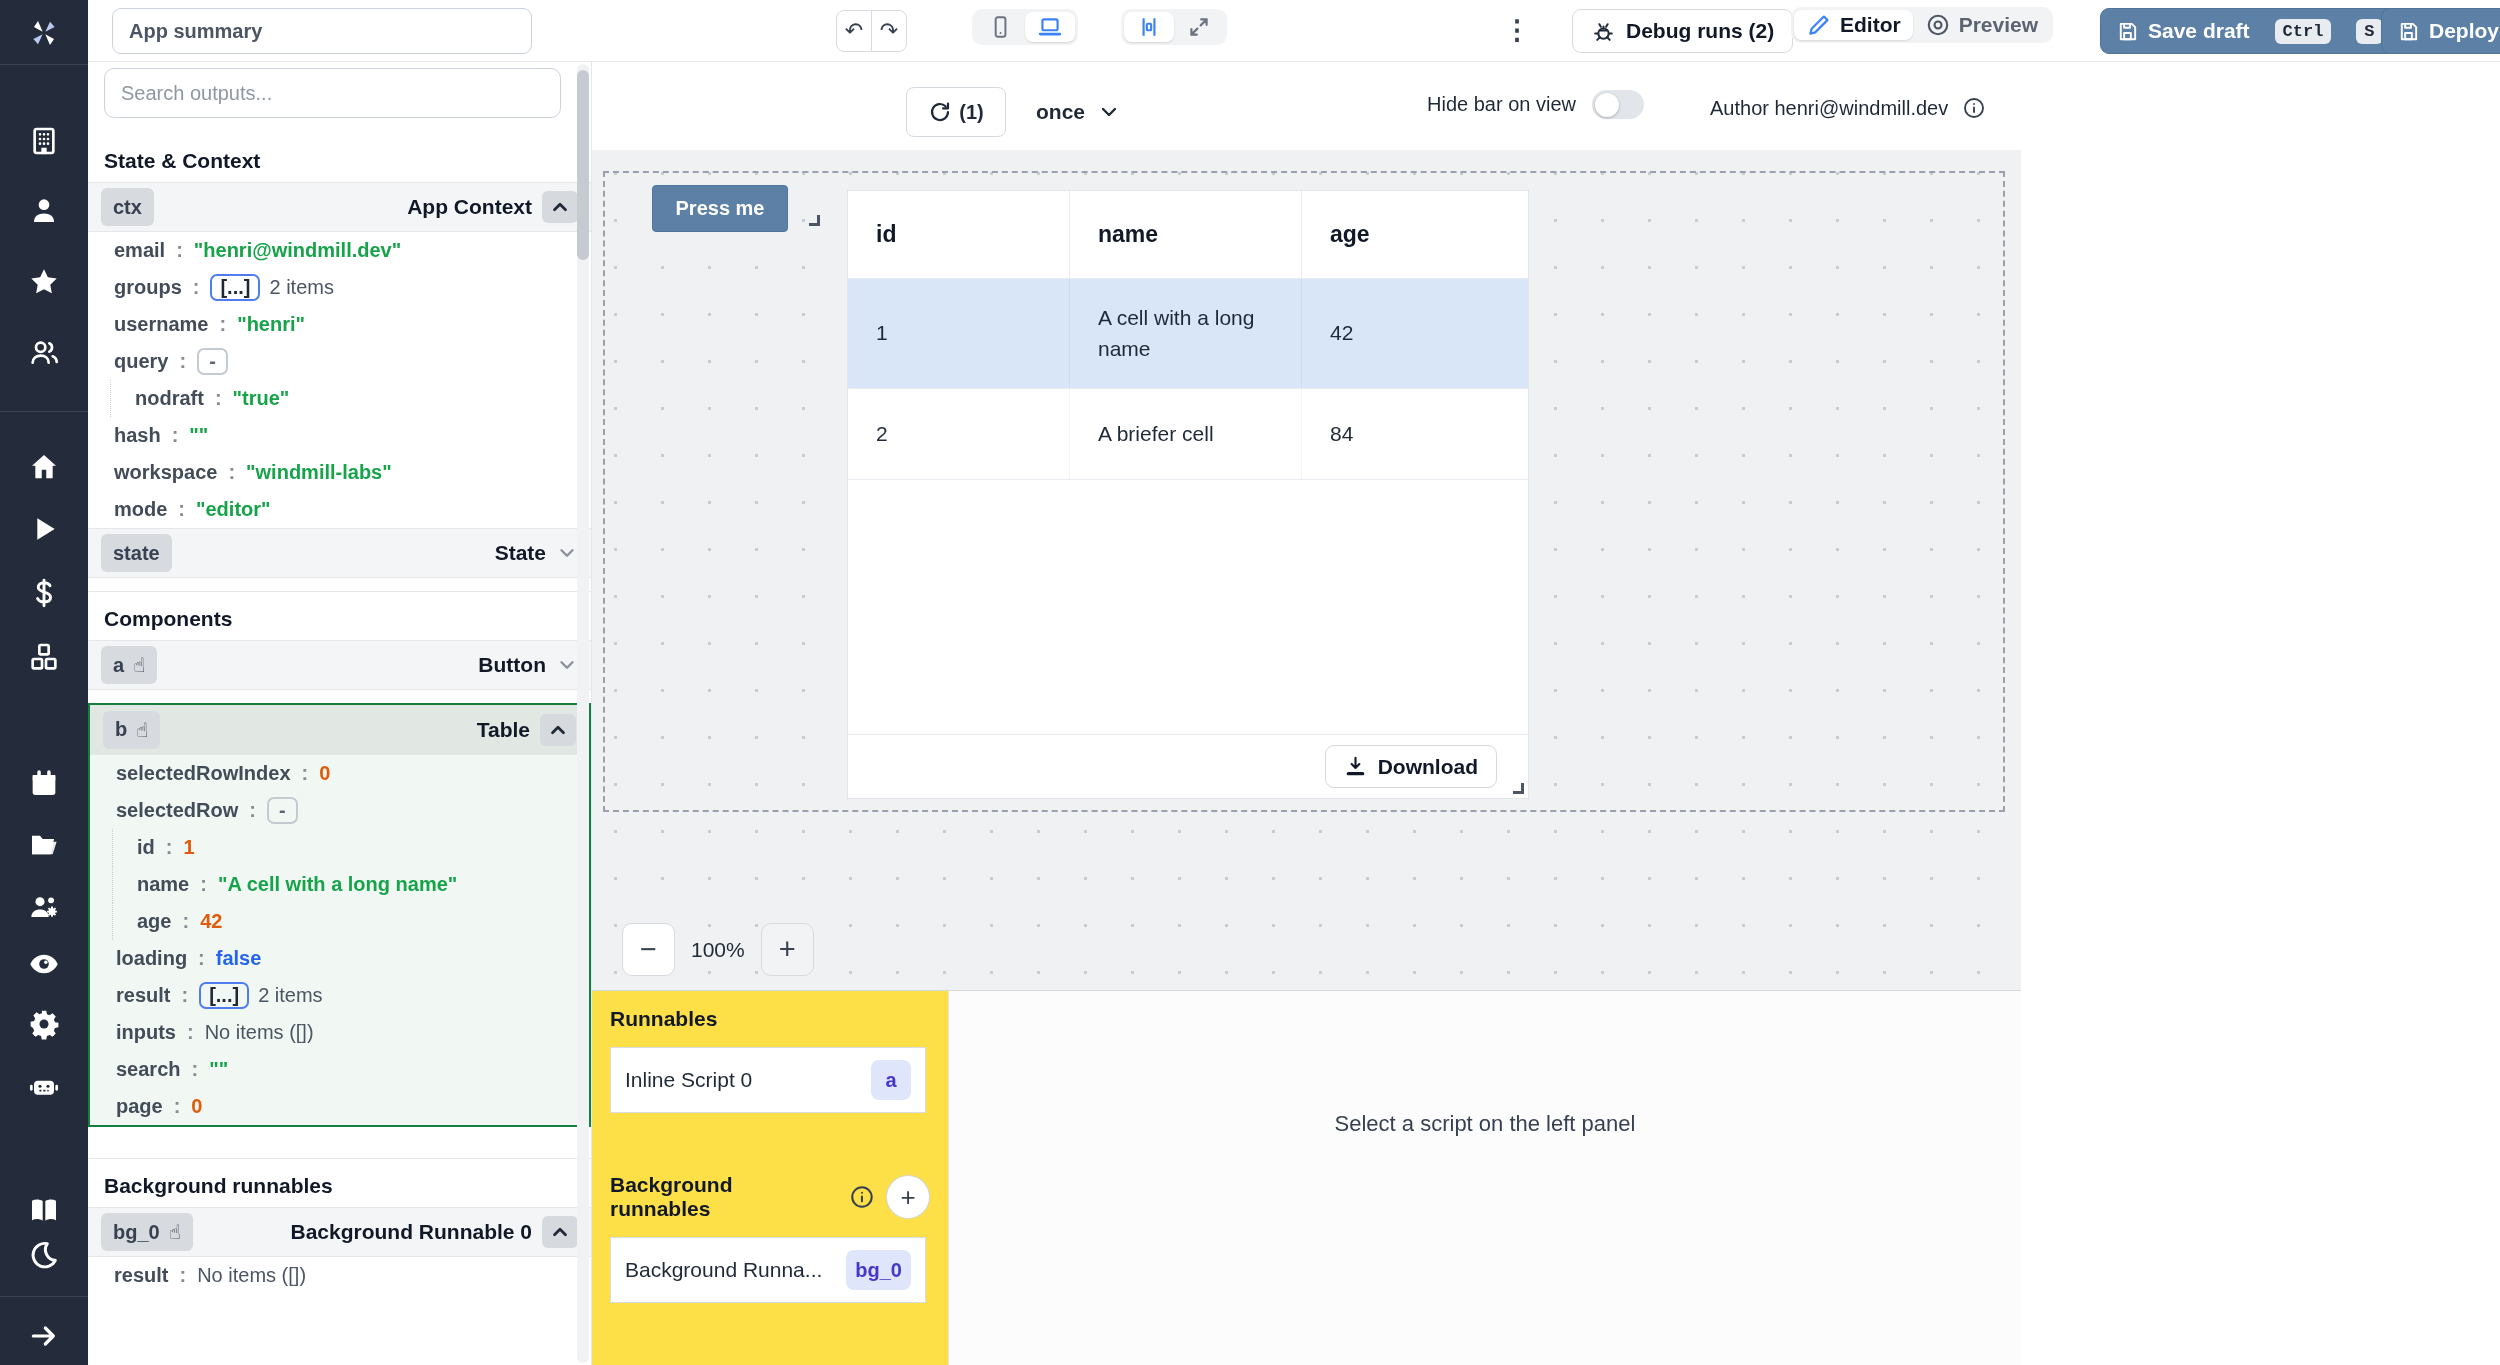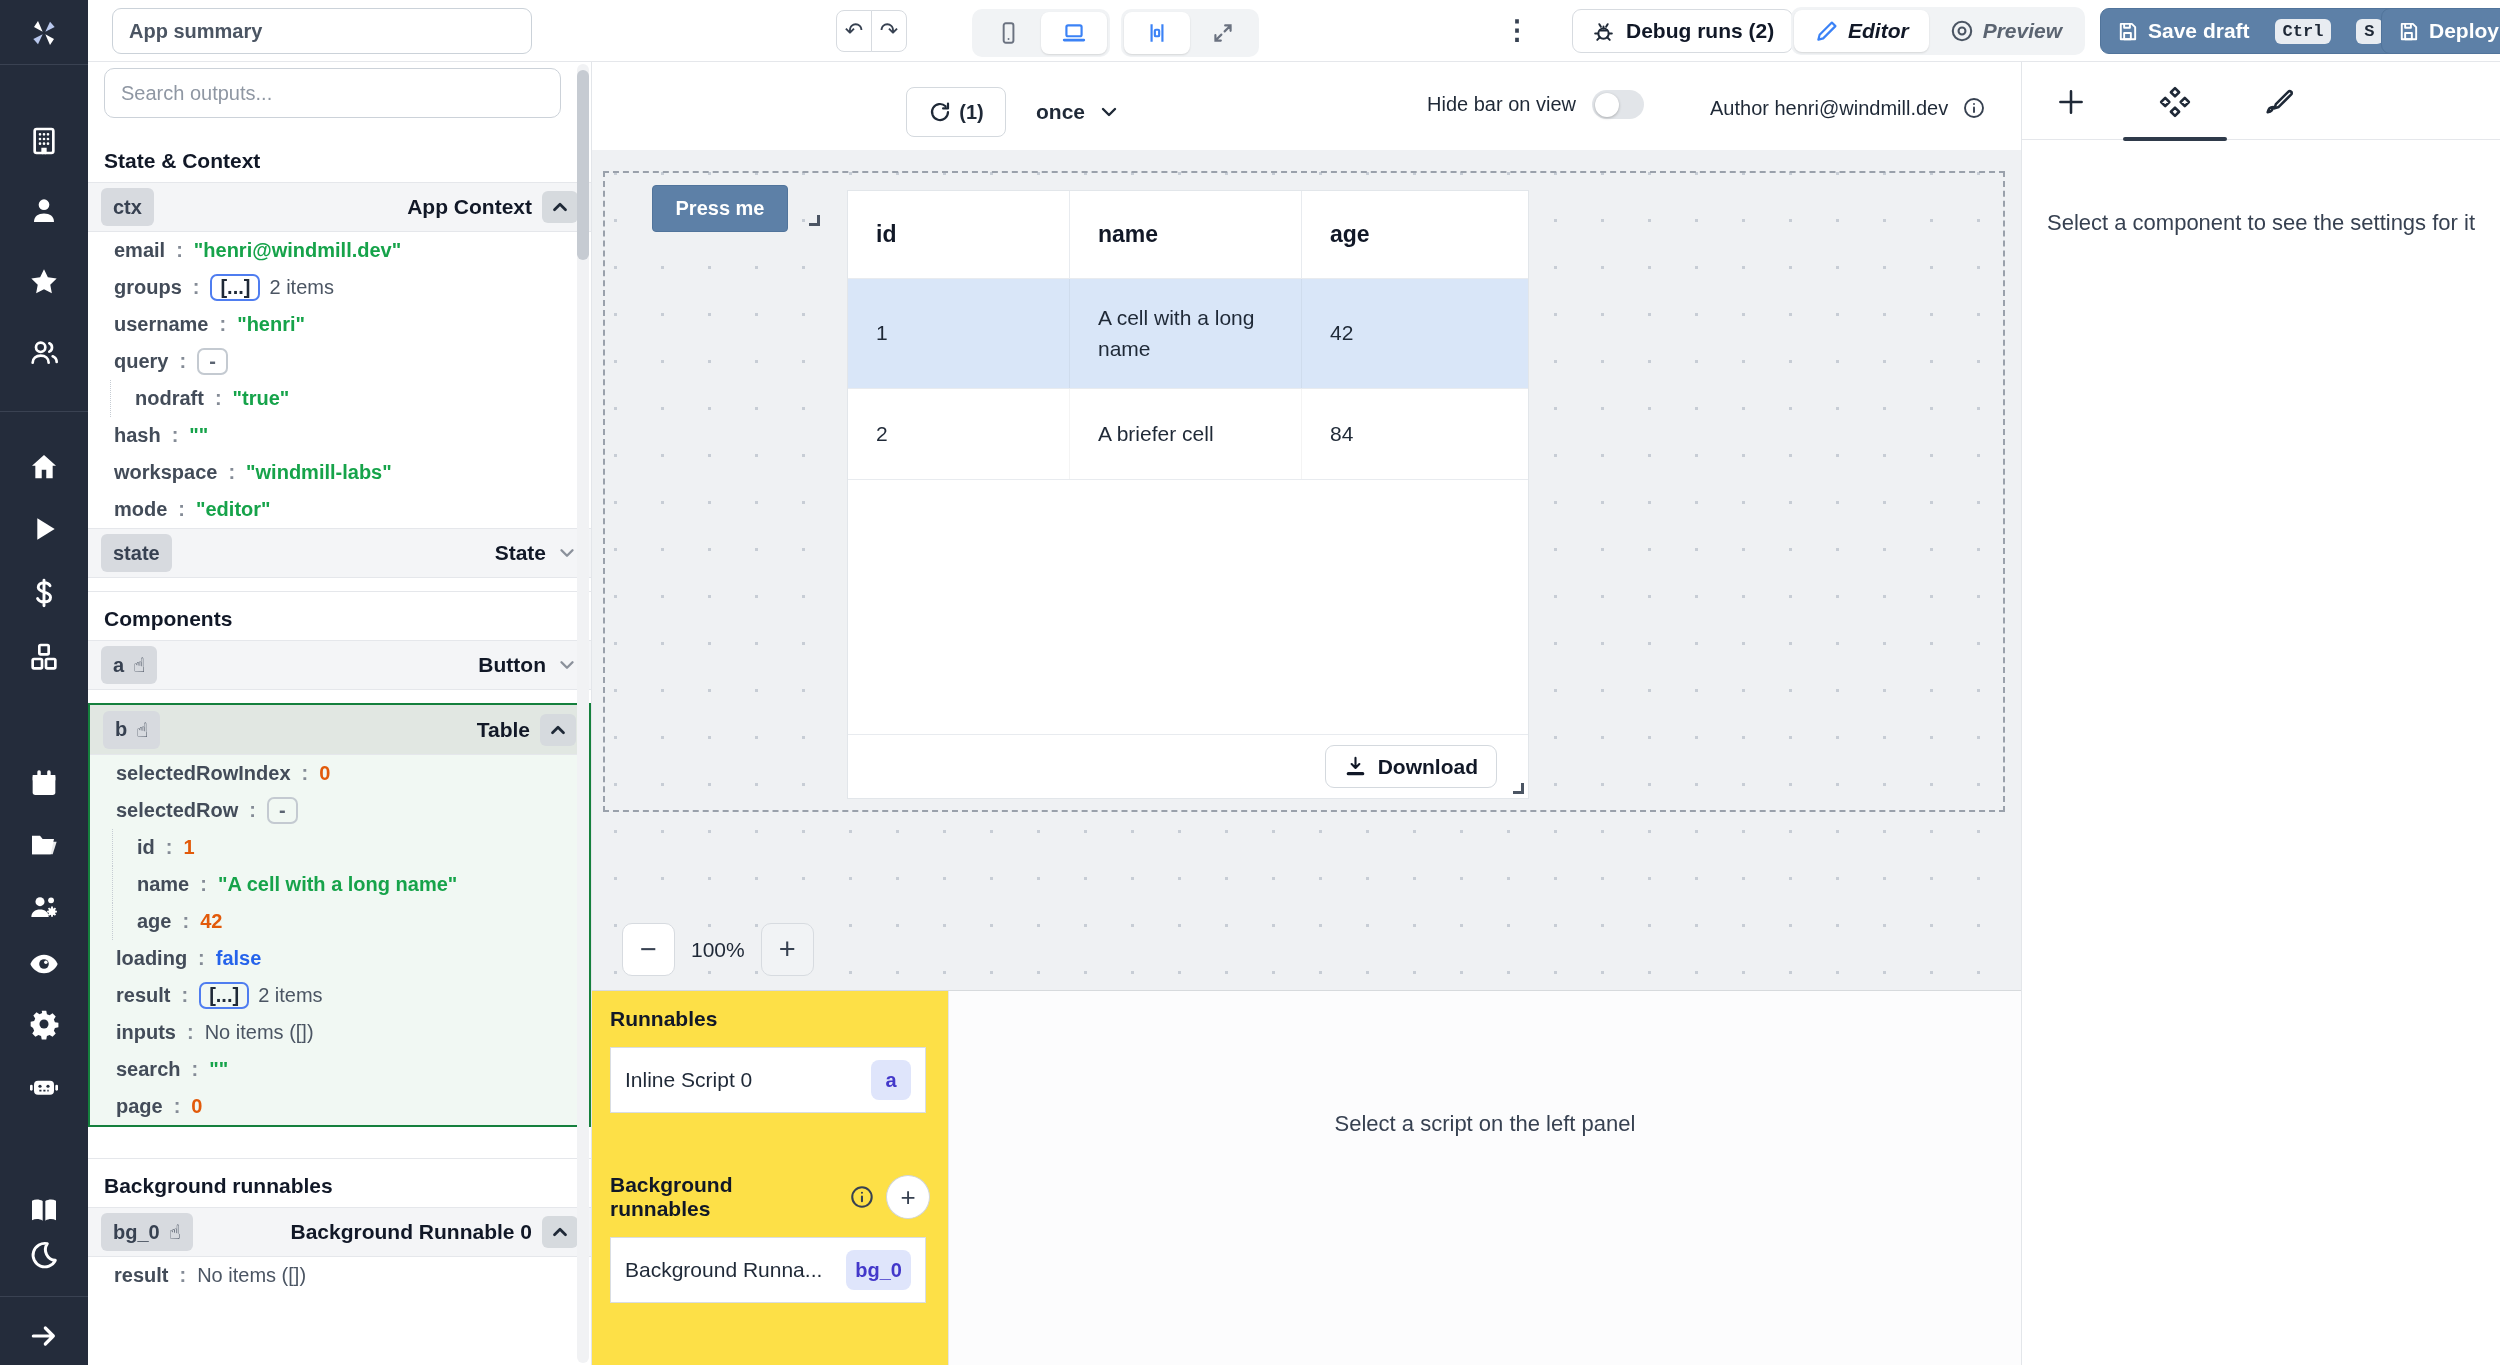--- a/index.html
+++ b/index.html
@@ -14,21 +14,21 @@
   .rdiv { position:absolute; left:0; width:88px; border-top:1px solid #3a4252; }
 
   
   .topbar { position:absolute; left:88px; top:0; width:2412px; height:62px; background:#fff; border-bottom:1px solid #e5e7eb; z-index:4; }
   .appsum { position:absolute; left:24px; top:8px; width:420px; height:46px; border:1px solid #cbd2d9; border-radius:9px; font-size:20px; font-weight:600; color:#4b5563; padding:0 16px; font-family:"Liberation Sans",sans-serif; outline:none; background:#fff; }
   .btn-group { position:absolute; left:748px; top:10px; display:flex; }
   .bg-btn { width:36px; height:42px; background:#fff; border:1px solid #d7dbe0; display:flex; align-items:center; justify-content:center; font-size:22px; color:#374151; cursor:pointer; }
   .bg-btn:first-child { border-radius:8px 0 0 8px; }
   .bg-btn:last-child { border-radius:0 8px 8px 0; margin-left:-1px; }
   .seg-wrap { position:absolute; display:flex; background:#f1f3f5; border-radius:10px; padding:3px; }
-  .seg-item { height:42px; display:flex; align-items:center; justify-content:center; padding:0 20px; border-radius:8px; color:#5b6471; cursor:pointer; gap:8px; font-size:21px; font-weight:600;font-style:italic; }
+  .seg-item { height:30px; display:flex; align-items:center; justify-content:center; padding:0 12px; border-radius:8px; color:#5b6471; cursor:pointer; gap:8px; font-size:21px; font-weight:600; }
   .seg-item.on { background:#fff; box-shadow:0 1px 2px rgba(0,0,0,.12); color:#111827; }
   .seg-item svg { width:26px; height:26px; }
   .devices { left:884px; top:9px; }
   .aligns  { left:1033px; top:9px; }
   .modes   { left:1703px; top:7px; }
   .kebab { position:absolute; left:1412px; top:14px; font-size:27px; color:#374151; width:34px; text-align:center; cursor:pointer; font-weight:700; }
   .debug-btn { position:absolute; left:1484px; top:9px; height:44px; padding:0 18px; display:flex; align-items:center; gap:10px; border:1px solid #d7dbe0; border-radius:9px; background:#fff; font-size:21px; font-weight:600; color:#111827; cursor:pointer; }
   .debug-btn svg { width:25px; height:25px; }
   .blue-btn { position:absolute; top:8px; height:46px; background:#5d80a7; border-radius:9px; color:#fff; display:flex; align-items:center; gap:9px; padding:0 15px; font-size:21px; font-weight:700; cursor:pointer; border:1px solid #51749b; }
   .blue-btn svg { width:23px; height:23px; }
@@ -614,36 +614,14 @@
           <span class="rlabel" style="max-width:205px">Background Runna...</span>
           <span class="rbadge">bg_0</span>
         </div>
       </div>
       <div class="script-pane">
         <div class="script-hint">Select a script on the left panel</div>
       </div>
     </div>
   </main>
 
-  <aside class="rpanel">
-    <div class="rtabs">
-      <div class="rtab" style="left:27px">
-        <svg viewBox="0 0 24 24" fill="none" stroke="currentColor" stroke-width="1.8" stroke-linecap="round">
-            <path d="M12 4.5v15M4.5 12h15"></path>
-          </svg>
-      </div>
-      <div class="rtab" style="left:131px">
-        <svg viewBox="0 0 24 24" fill="none" stroke="currentColor" stroke-width="1.8" stroke-linejoin="round">
-            <path d="M12 2.2l2.9 2.9L12 8l-2.9-2.9zM5.1 9.1L8 12l-2.9 2.9L2.2 12zM18.9 9.1l2.9 2.9-2.9 2.9L16 12zM12 16l2.9 2.9-2.9 2.9-2.9-2.9z"></path>
-          </svg>
-      </div>
-      <div class="rtab" style="left:234px">
-        <svg viewBox="0 0 24 24" fill="none" stroke="currentColor" stroke-width="1.8" stroke-linejoin="round">
-            <path d="M10.5 13.5L19.2 4.8c.7-.7 1.8-.7 2 0 .7.2.7 1.3 0 2l-8.7 8.7-3 1z"></path>
-            <path d="M8.5 15.5c-2 0-3.3 1.2-3.8 3.8 2.6-.5 3.8-1.8 3.8-3.8z"></path>
-          </svg>
-      </div>
-      <div class="active-bar"></div>
-    </div>
-    <div class="empty-msg">Select a component to see the settings for it</div>
-  </aside>
 
 </div>
 
 </body></html>

